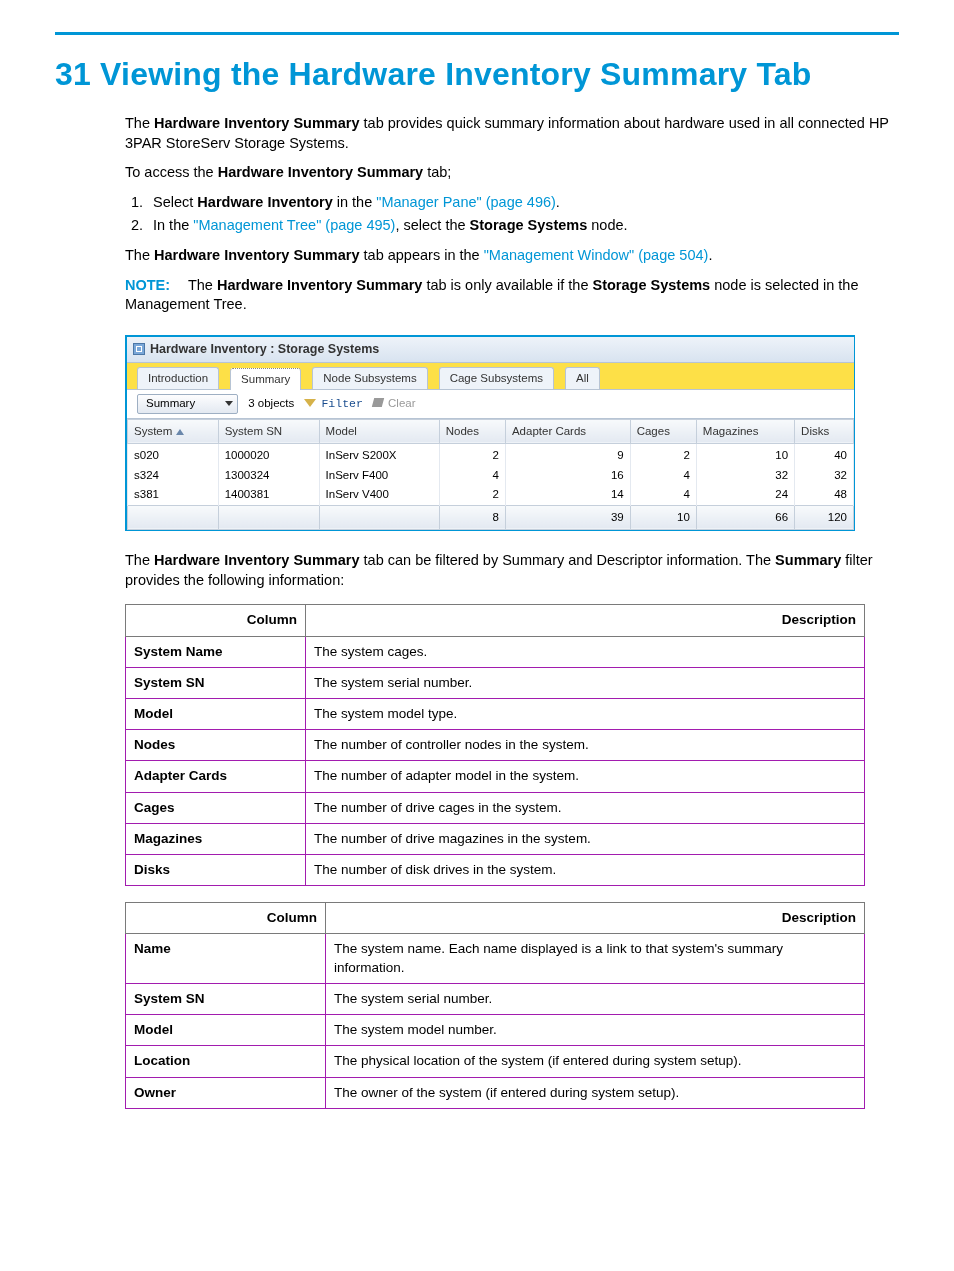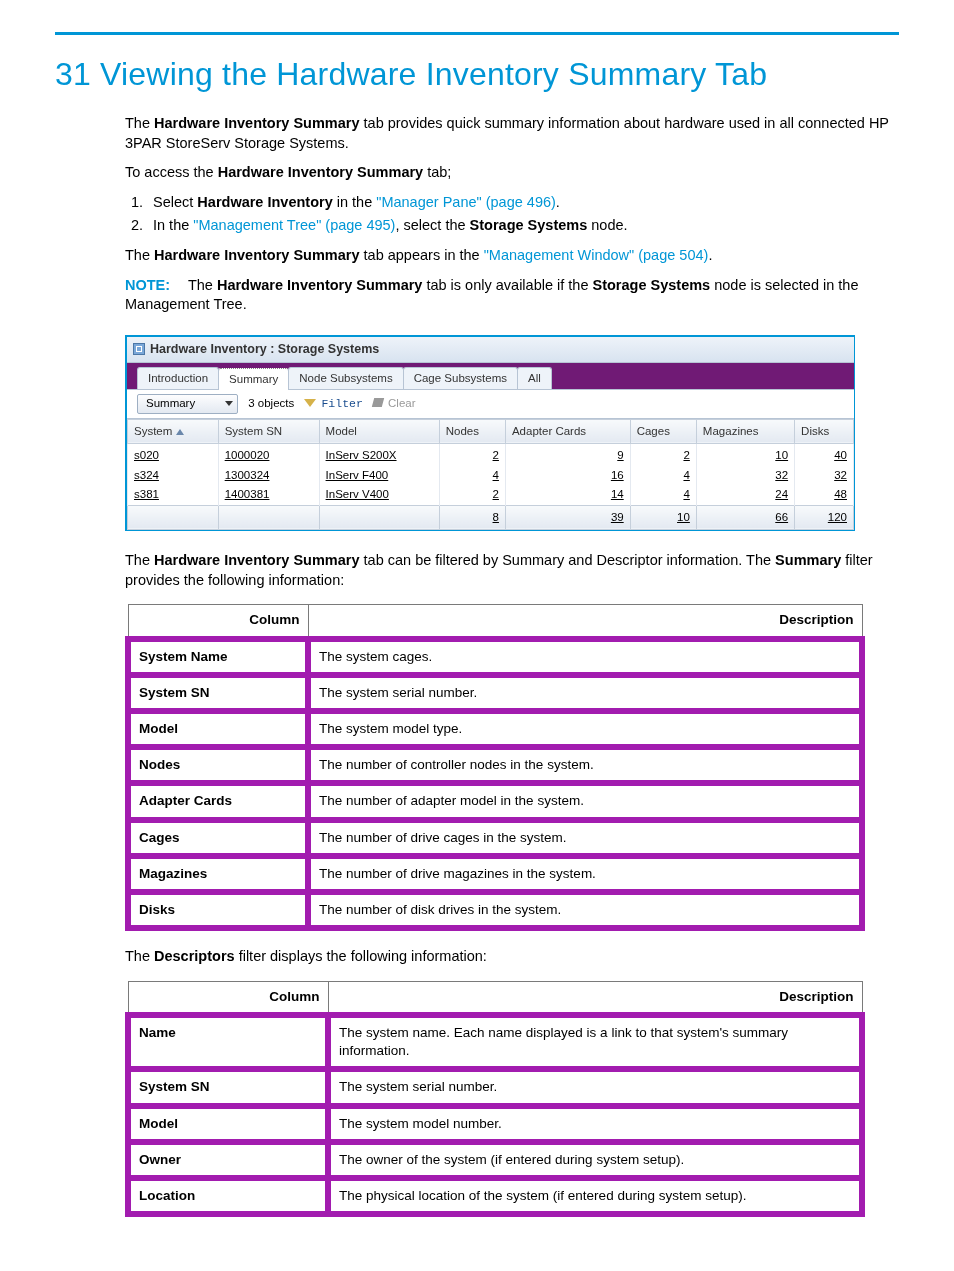--- a/index.html
+++ b/index.html
@@ -17,21 +17,21 @@
     margin: 0 auto;
     padding: 32px 55px 20px 55px;
     position: relative;
   }
   .top-rule {
     border-top: 3px solid #0096d6;
     margin-bottom: 18px;
   }
   h1.title {
     font-family: "Segoe UI Light","Helvetica Neue",Arial,sans-serif;
-    font-weight: 400;
+    font-weight: 700;
     font-size: 32px;
     color: #0096d6;
     margin: 0 0 18px 0;
     letter-spacing: 0.2px;
   }
   .body-indent {
     margin-left: 70px;
   }
   .body-indent p { margin: 3px 0 10px 0; }
   .bold { font-weight: bold; }
@@ -71,22 +71,22 @@
     position: relative;
   }
   .ss-titlebar .ticon::after {
     content:""; position:absolute; left:2px; top:2px; right:2px; bottom:2px;
     border:1px solid #fff;
   }
   .ss-tabs {
     display: flex;
     border-bottom: 1px solid #b7c4d4;
     padding: 4px 6px 0 10px;
-    gap: 0;
-    background: #701a75;
+    gap: 12px;
+    background: #fde047;
   }
   .ss-tab {
     padding: 3px 10px;
     border: 1px solid #b7c4d4;
     border-bottom: none;
     border-radius: 3px 3px 0 0;
     background: #eef3f9;
     margin-right: -1px;
     color: #333;
     font-size: 11.5px;
@@ -156,21 +156,20 @@
     display:inline-block; margin-left:4px;
     width:0;height:0;
     border-left:4px solid transparent;
     border-right:4px solid transparent;
     border-bottom:6px solid #6a87ab;
   }
   .ss-grid td {
     border-left: 1px solid #e4e9f0;
     border-right: 1px solid #e4e9f0;
     padding: 2px 6px;
-    text-decoration: underline;
   }
   .ss-grid tbody tr:first-child td { padding-top: 4px;}
   .ss-grid .num { text-align: right; }
   .ss-grid tfoot td {
     border: 1px solid #c5cfdb;
     background: linear-gradient(#f8fafc,#e3e9f1);
     padding: 4px 6px;
   }
   .info-table {
     width: 740px;
@@ -179,21 +178,21 @@
     font-size: 13.5px;
   }
   .info-table th {
     background: #fff;
     border: 1px solid #7a7a7a;
     padding: 6px 8px;
     text-align: right;
     font-weight: bold;
   }
   .info-table td {
-    border: 6px solid #a21caf;
+    border: 1px solid #a21caf;
     padding: 6px 8px;
     vertical-align: top;
   }
   .info-table td.colname { font-weight: bold; width: 180px; }
   .info-table.t2 td.colname { width: 200px; }
   .page-footer {
     margin-top: 50px;
     font-size: 12px;
     color: #444;
     display: flex;
@@ -356,25 +355,20 @@
           <td class="colname">Magazines</td>
           <td>The number of drive magazines in the system.</td>
         </tr>
       <tr>
           <td class="colname">Disks</td>
           <td>The number of disk drives in the system.</td>
         </tr>
     </tbody>
   </table>
 
-  <div class="body-indent">
-    <p>
-      <span>The </span><span class="bold">Descriptors</span><span> filter displays the following information:</span>
-    </p>
-  </div>
 
   <table class="info-table t2">
     <thead>
       <tr>
         <th>Column</th>
         <th>Description</th>
       </tr>
     </thead>
     <tbody>
       <tr>
@@ -383,23 +377,23 @@
         </tr>
       <tr>
           <td class="colname">System SN</td>
           <td>The system serial number.</td>
         </tr>
       <tr>
           <td class="colname">Model</td>
           <td>The system model number.</td>
         </tr>
       <tr>
+          <td class="colname">Location</td>
+          <td>The physical location of the system (if entered during system setup).</td>
+        </tr>
+      <tr>
           <td class="colname">Owner</td>
           <td>The owner of the system (if entered during system setup).</td>
         </tr>
-      <tr>
-          <td class="colname">Location</td>
-          <td>The physical location of the system (if entered during system setup).</td>
-        </tr>
     </tbody>
   </table>
 
 </div>
 
 </body></html>

